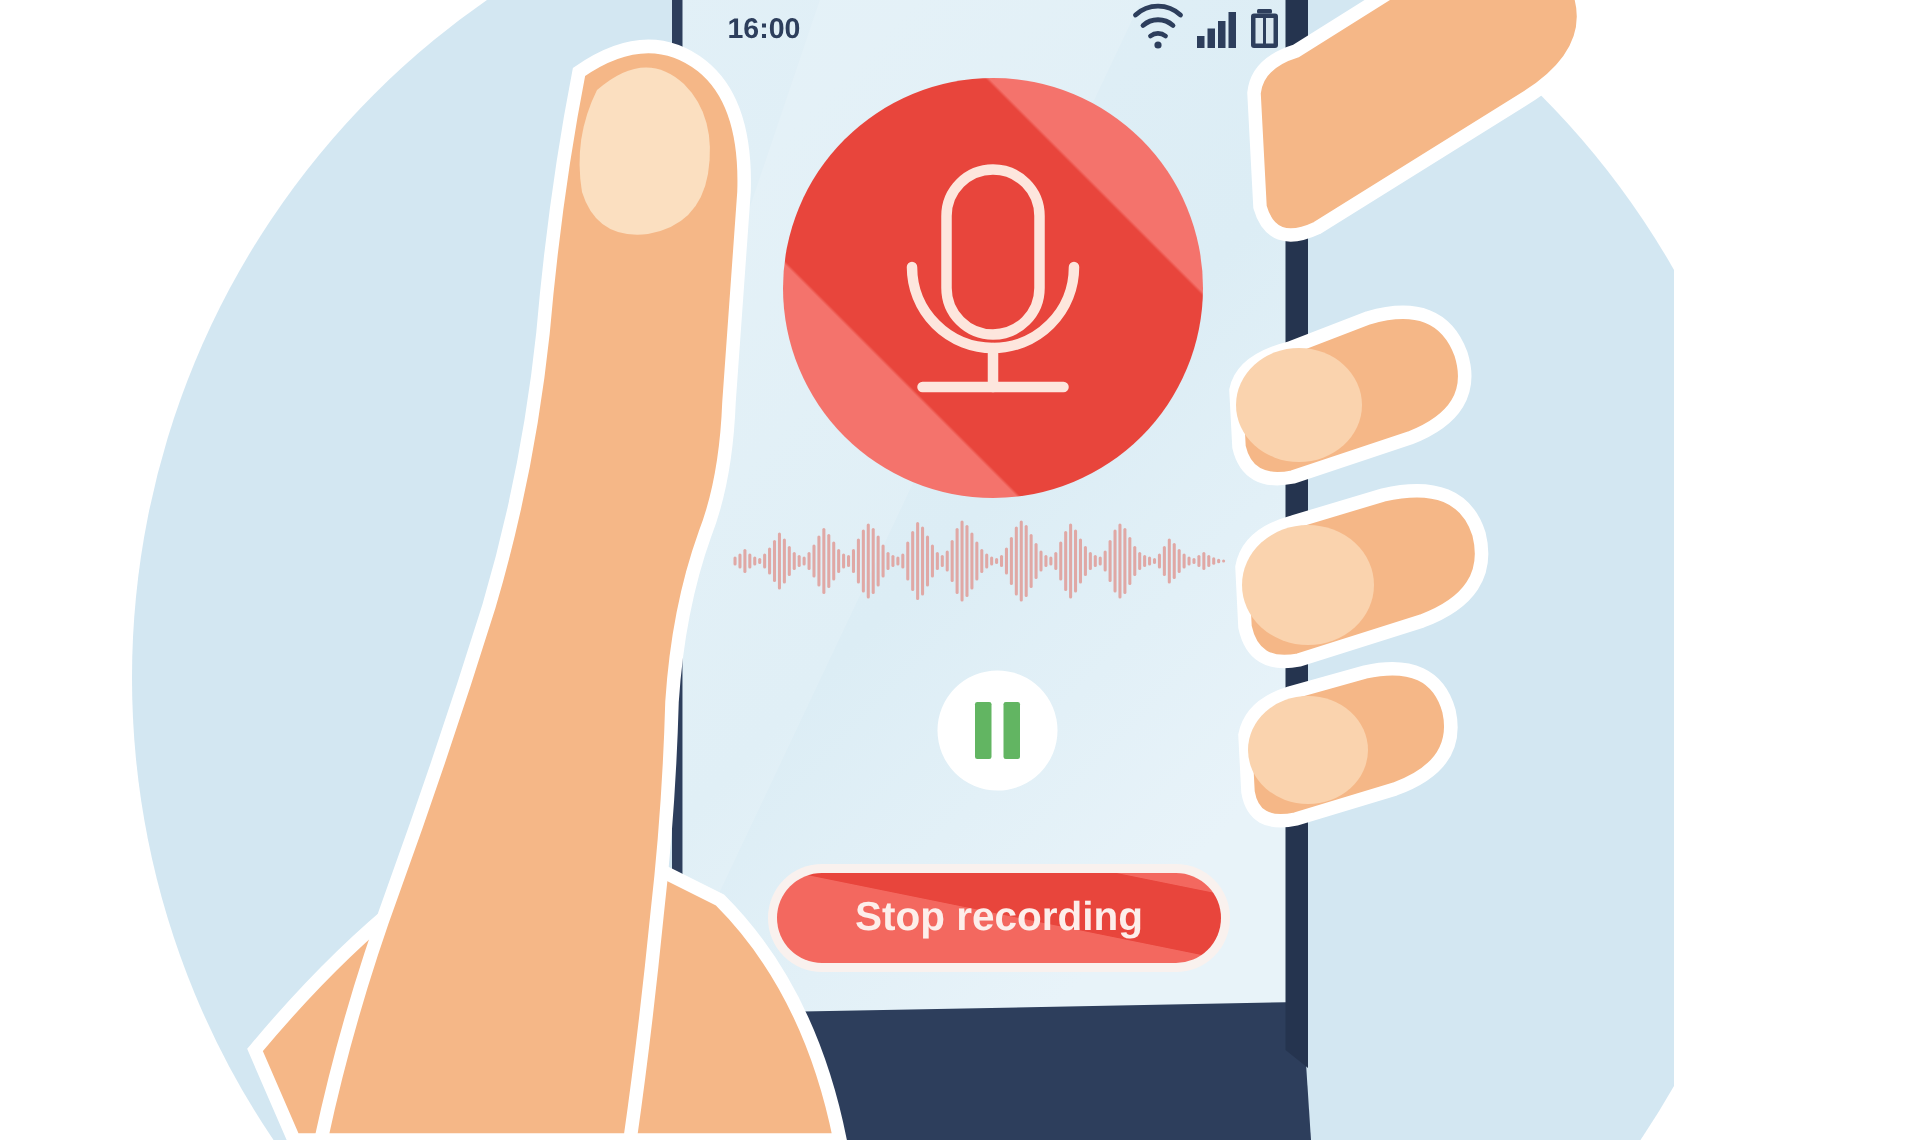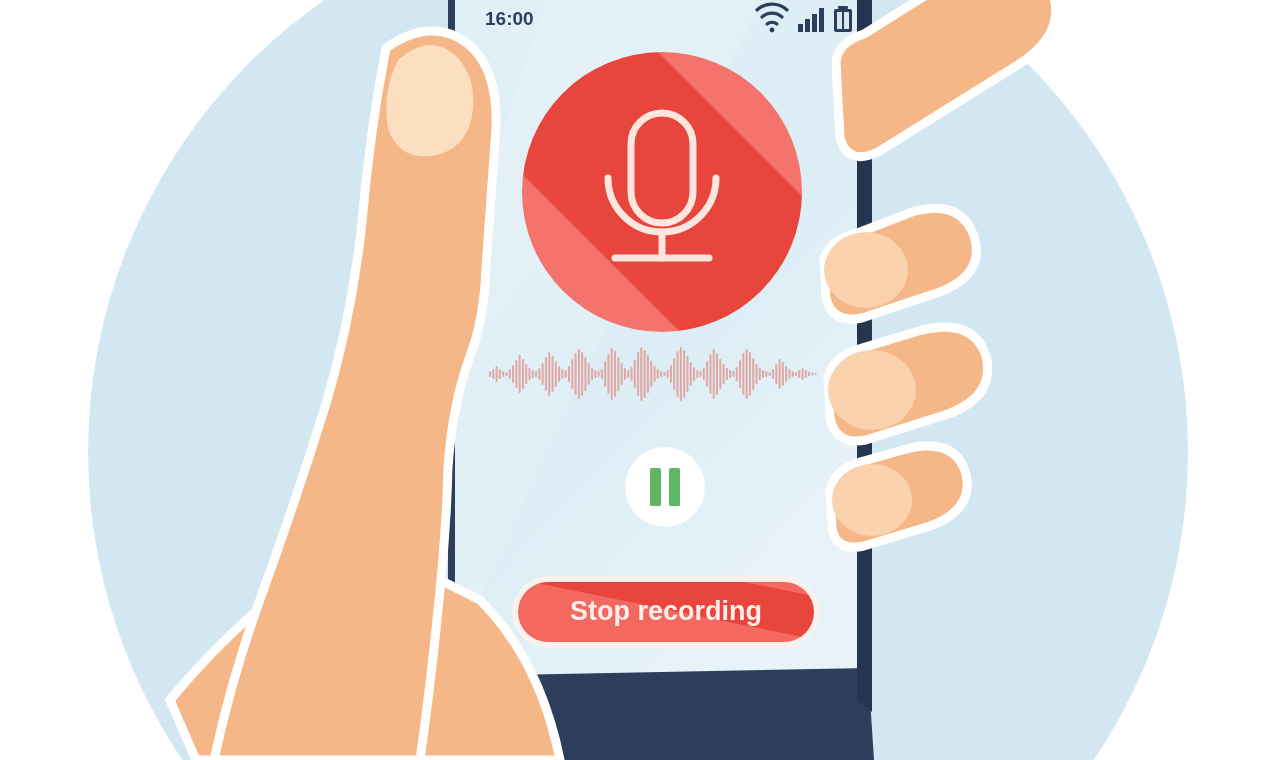--- a/index.html
+++ b/index.html
@@ -5,21 +5,21 @@
   html, body {
     margin: 0;
     padding: 0;
     background: #ffffff;
   }
   body {
     font-family: "Liberation Sans", sans-serif;
   }
   #stage {
     position: relative;
-    width: 1278px;
+    width: 1116px;
     height: 760px;
     overflow: hidden;
     background: #1d4ed8;
   }
   #stage svg {
     display: block;
   }
   .txt {
     font-family: "Liberation Sans", sans-serif;
   }

